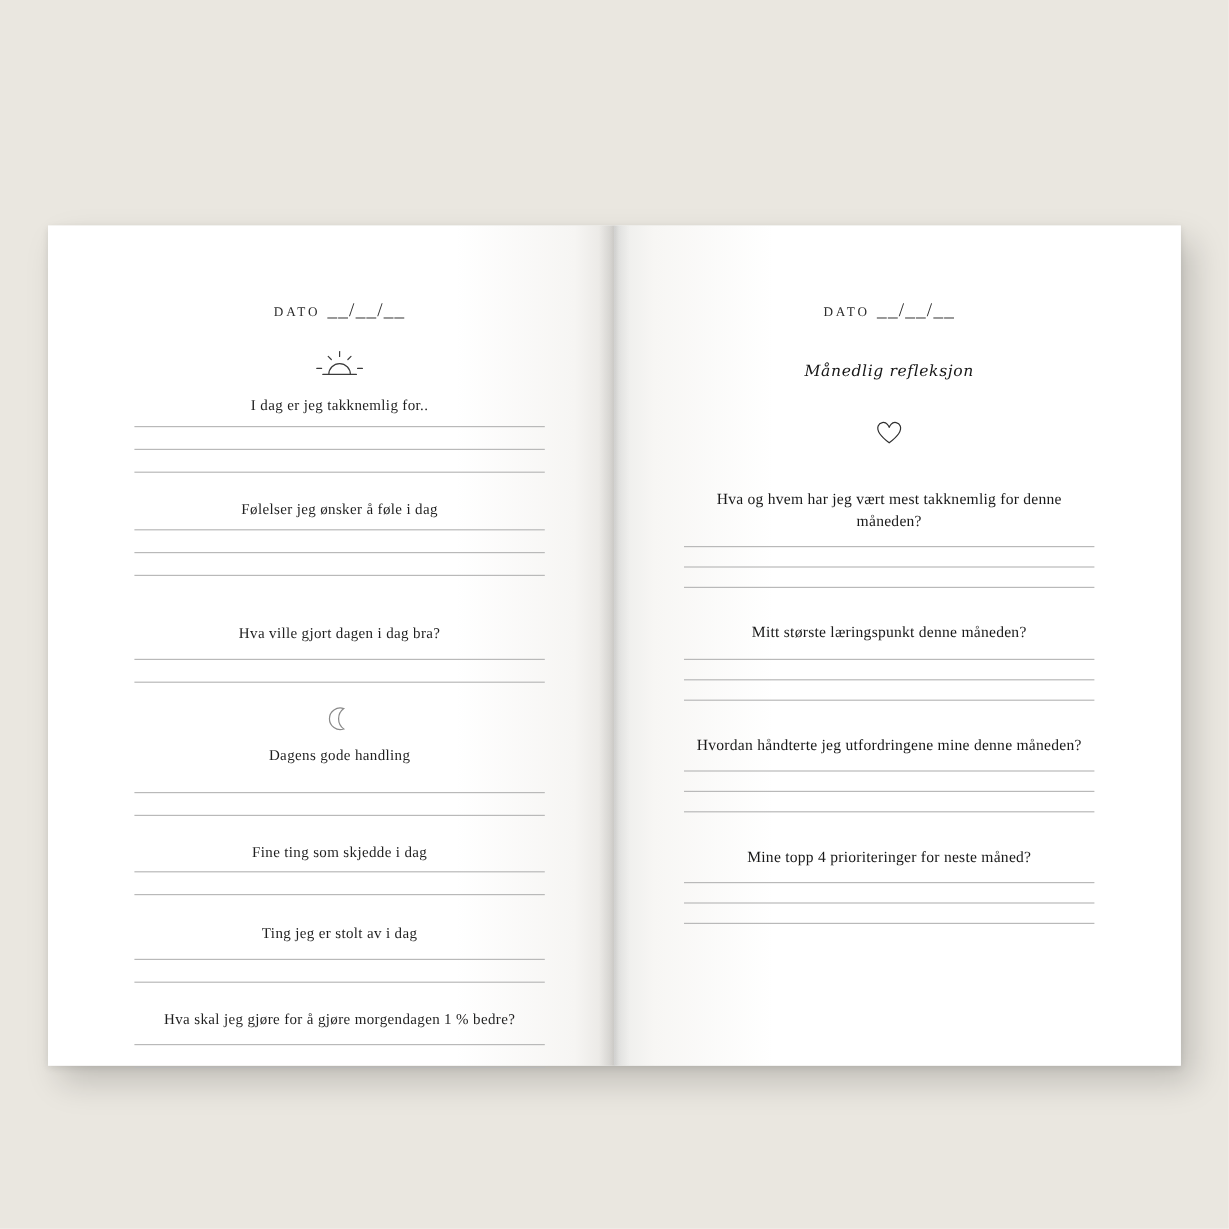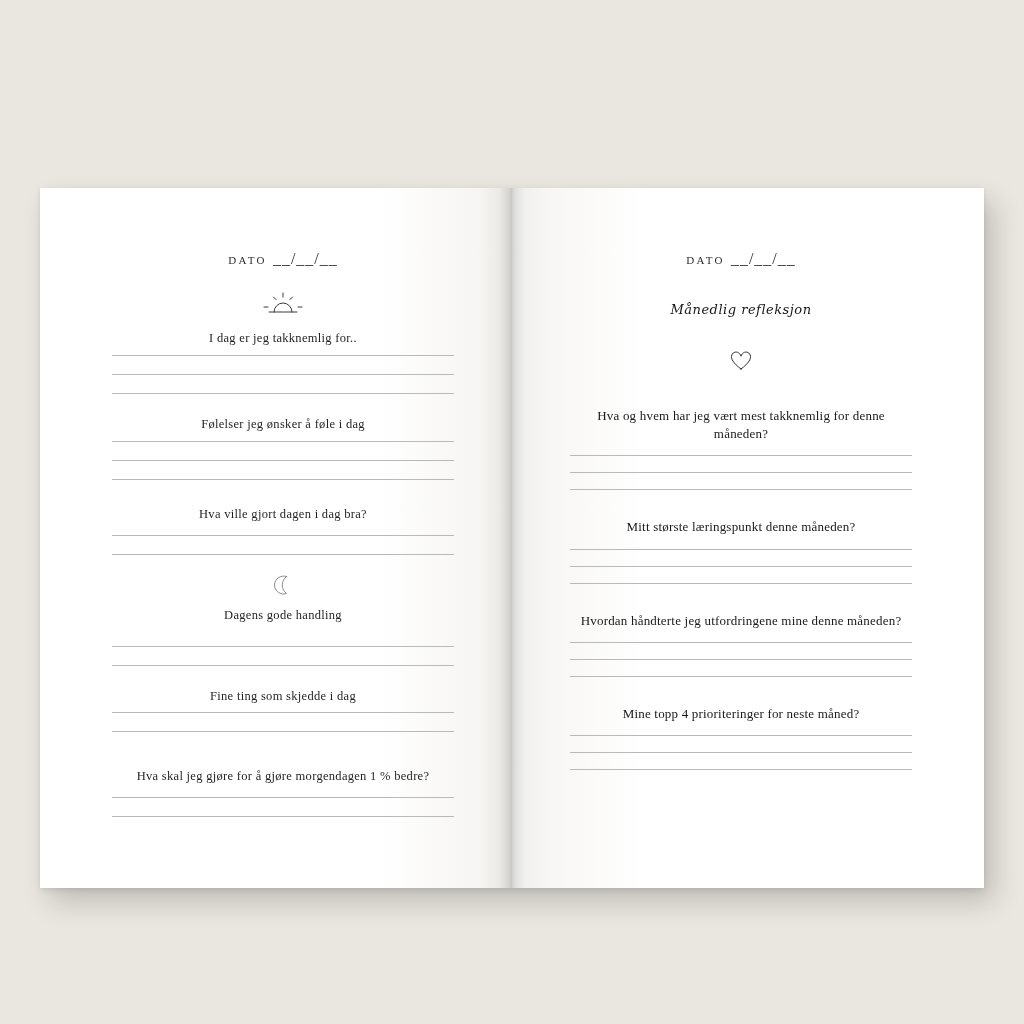--- a/index.html
+++ b/index.html
@@ -162,21 +162,21 @@
         <div class="col">
           <div class="prompt">Følelser jeg ønsker å føle i dag</div>
           <div class="rules">
             <div class="rule"></div>
             <div class="rule"></div>
             <div class="rule"></div>
           </div>
         </div>
       </div>
 
-      <div class="section" style="margin-top:26px;">
+      <div class="section" style="margin-top:40px;">
         <div class="prompt">Hva ville gjort dagen i dag bra?</div>
         <div class="rules" style="margin-top:12px;">
           <div class="rule"></div>
           <div class="rule"></div>
         </div>
       </div>
 
       <div class="ornament" style="margin-top:18px;height:24px;">
         <svg width="22" height="24" viewBox="0 0 22 24" fill="none" stroke="#8a8a8a" stroke-width="1" stroke-linecap="round">
           <path d="M14.5 3.5 a9 9 0 1 0 0 17 a10.5 10.5 0 0 1 0 -17 z"></path>
@@ -193,22 +193,29 @@
         </div>
         <div class="col">
           <div class="prompt">Fine ting som skjedde i dag</div>
           <div class="rules" style="margin-top:8px;">
             <div class="rule"></div>
             <div class="rule"></div>
           </div>
         </div>
       </div>
 
-
-      <div class="section" style="margin-top:36px;">
+      <div class="section" style="margin-top:24px;">
+        <div class="prompt">Ting jeg er stolt av i dag</div>
+        <div class="rules" style="margin-top:12px;">
+          <div class="rule"></div>
+          <div class="rule"></div>
+        </div>
+      </div>
+
+      <div class="section" style="margin-top:22px;">
         <div class="prompt">Hva skal jeg gjøre for å gjøre morgendagen 1 % bedre?</div>
         <div class="rules" style="margin-top:12px;">
           <div class="rule"></div>
           <div class="rule"></div>
         </div>
       </div>
     </div>
 
     <div class="page page-right">
 

